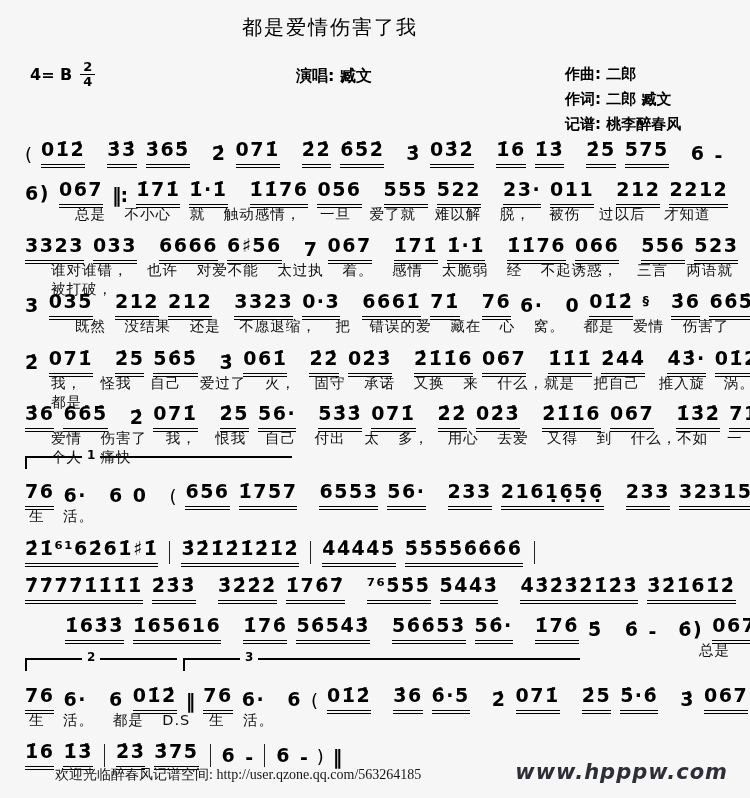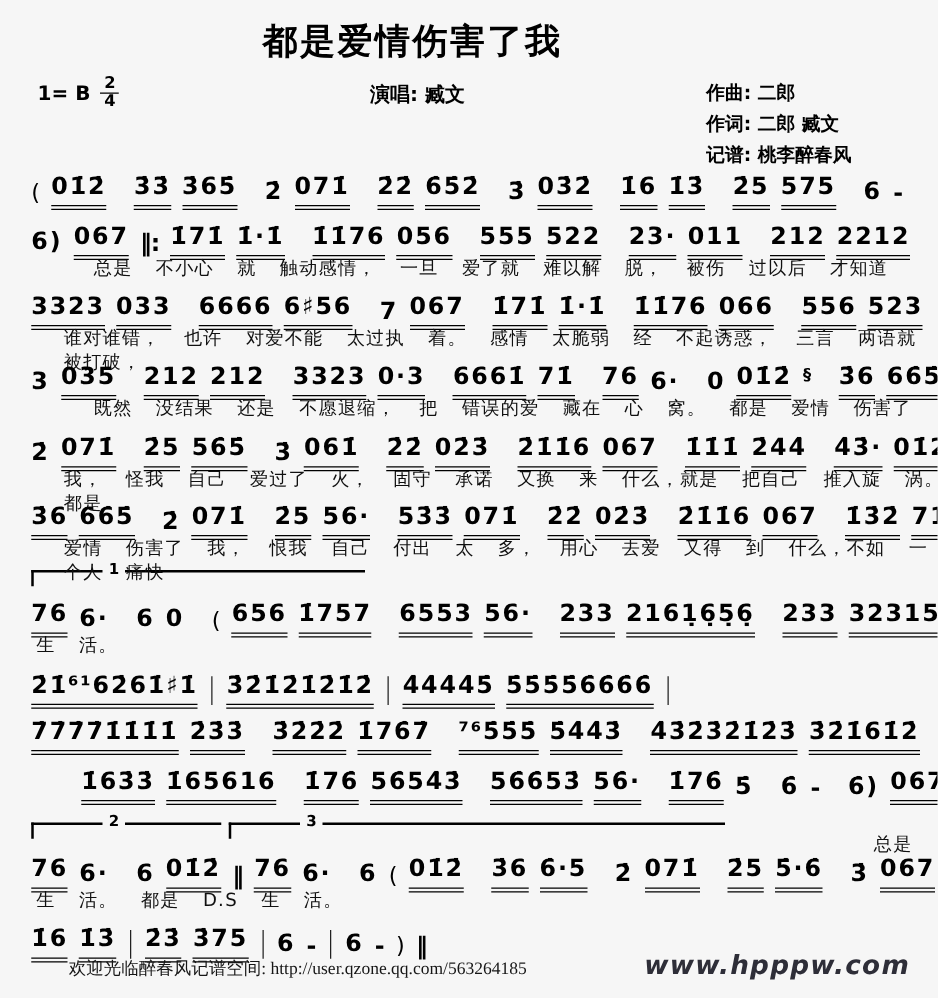--- a/index.html
+++ b/index.html
@@ -4,55 +4,55 @@
 <style>
   html,body{margin:0;padding:0;}
   body{
     width:750px;height:798px;position:relative;overflow:hidden;
     background:#f6f6f6;
     font-family:"DejaVu Sans","Liberation Sans",sans-serif;
     color:#000;
   }
   .page-title{
     position:absolute;top:14px;left:0;width:660px;text-align:center;
-    font-size:28px;font-weight:700;letter-spacing:2px;
+    font-size:20px;font-weight:400;letter-spacing:2px;
   }
   .key-block{position:absolute;top:60px;left:30px;font-size:16px;font-weight:700;display:flex;align-items:center;gap:8px;}
   .timesig{display:inline-flex;flex-direction:column;align-items:center;font-size:13px;font-weight:700;line-height:1.05;}
   .timesig .num{border-bottom:1.5px solid #000;padding:0 3px;}
   .performer{position:absolute;top:66px;left:0;width:668px;text-align:center;font-size:16px;font-weight:700;}
   .credits{position:absolute;top:62px;left:565px;font-size:15px;font-weight:700;line-height:1.65;}
   .credits div{white-space:nowrap;}
 
   .score-line{position:absolute;left:25px;width:705px;display:flex;align-items:flex-end;gap:9px;white-space:nowrap;}
   .note{font-size:19px;font-weight:700;letter-spacing:1.5px;line-height:1.25;padding-bottom:2px;}
   .beam{border-bottom:4px double #000;}
   .bar{width:1px;height:23px;background:#222;margin:0 2px 3px 2px;}
   .rep{font-size:19px;font-weight:700;padding-bottom:2px;letter-spacing:-1px;}
   .dash{font-size:19px;font-weight:900;padding-bottom:2px;}
   .paren{font-size:18px;font-weight:400;padding-bottom:3px;}
   .segno{font-size:13px;font-weight:700;transform:translateY(-12px);}
   .lyrics-row{position:absolute;left:25px;width:705px;font-size:14.5px;letter-spacing:1px;word-spacing:13px;color:#101010;}
-  .lyrics-right{text-align:right;padding-right:18px;margin-top:25px;}
+  .lyrics-right{text-align:right;padding-right:18px;}
 
   .volta{position:absolute;height:11px;border-top:2px solid #000;border-left:2px solid #000;}
   .volta .vlabel{
     position:absolute;top:-10px;left:55px;background:#f6f6f6;
     padding:0 5px;font-size:12px;font-weight:700;
   }
   .footer-note{position:absolute;top:766px;left:55px;font-size:14px;color:#161616;font-family:"Liberation Serif","DejaVu Serif",serif;}
   .watermark{position:absolute;top:760px;right:22px;font-size:21px;font-weight:900;font-style:italic;color:#2e2e38;letter-spacing:1px;}
 </style>
 </head>
 <body>
 
 <div class="page-title">都是爱情伤害了我</div>
 
 <div class="key-block">
-  <span>1= B</span>
+  <span>4= B</span>
   <span class="timesig">
     <span class="num">2</span>
     <span>4</span>
   </span>
 </div>
 
 <div class="performer">演唱: 臧文</div>
 
 <div class="credits">
   <div>作曲: 二郎</div>

